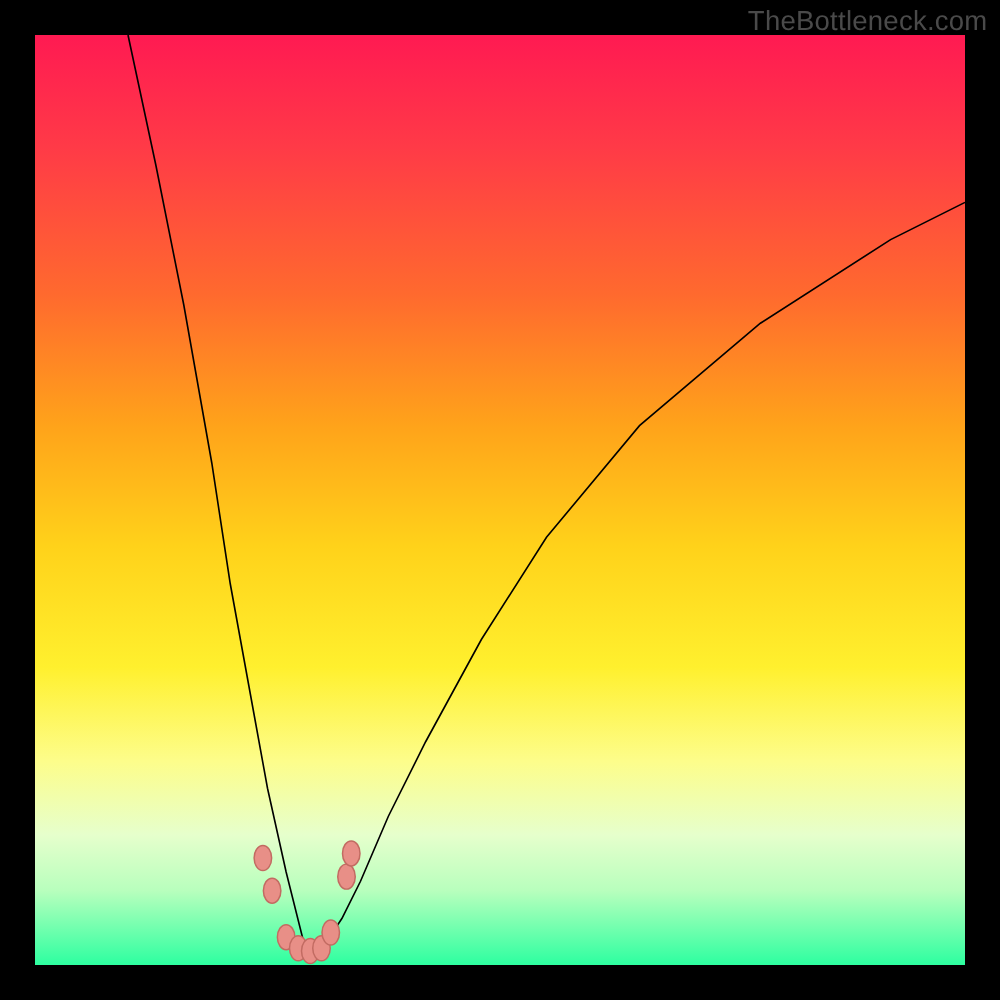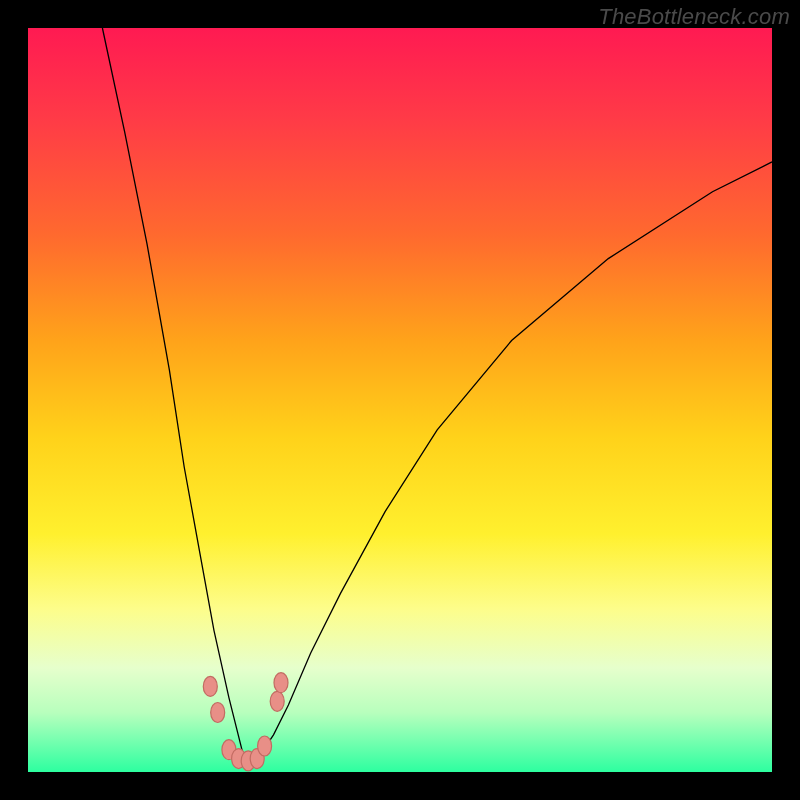--- a/index.html
+++ b/index.html
@@ -40,21 +40,20 @@
     );
   }
   .watermark {
     position: absolute;
     top: 4px;
     right: 10px;
     color: #4a4a4a;
     font-size: 22px;
     user-select: none;
     letter-spacing: 0.2px;
-    font-style: italic;
   }
   svg.curve {
     position: absolute;
     left: 0;
     top: 0;
     width: 744px;
     height: 744px;
     overflow: visible;
   }
   .curve-path {

